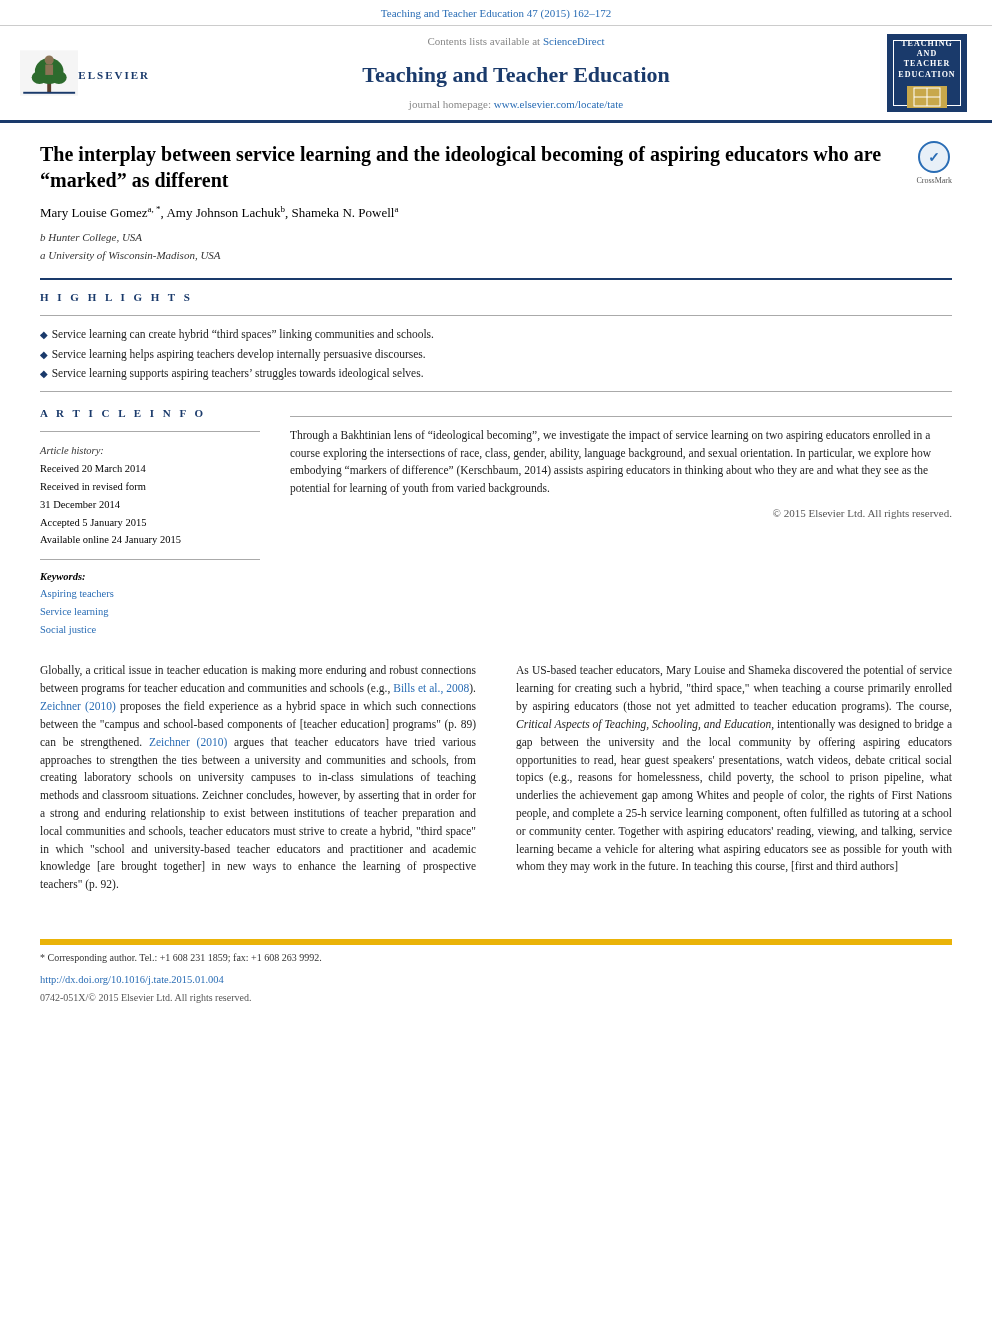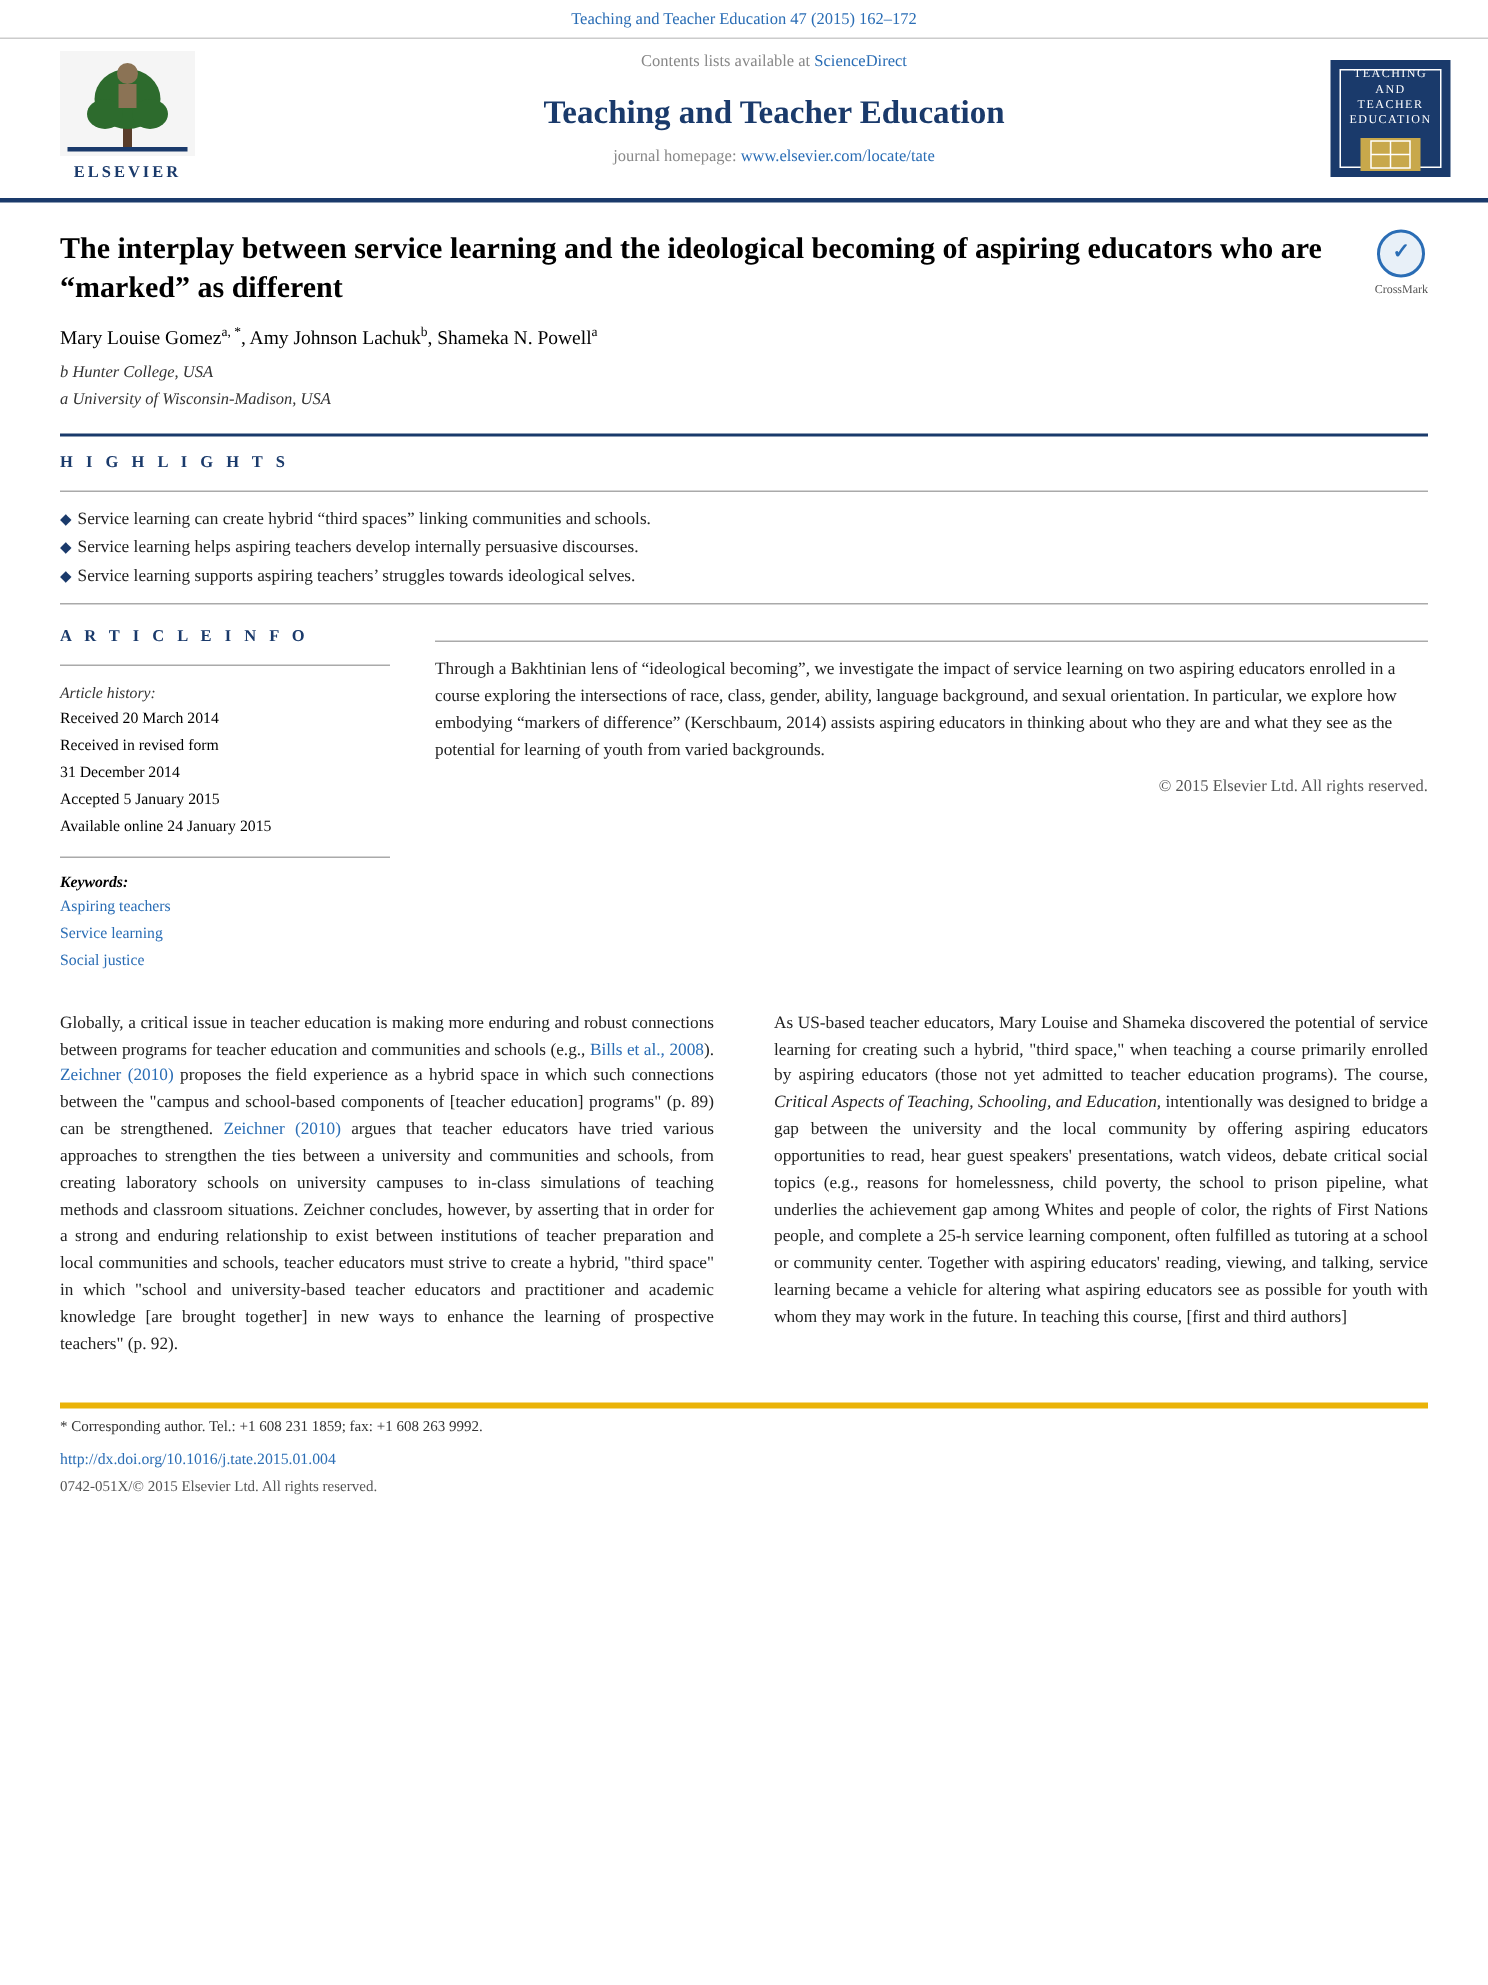--- a/index.html
+++ b/index.html
@@ -23,21 +23,21 @@
       display: flex;
       align-items: stretch;
       border-bottom: 3px solid #1a3a6b;
       padding: 8px 20px;
       gap: 10px;
     }
     .journal-logo-left {
       width: 130px;
       flex-shrink: 0;
       display: flex;
-      flex-direction: column;
+      flex-direction: row;
       align-items: center;
       justify-content: center;
     }
     .elsevier-tree {
       width: 90px;
       height: 70px;
     }
     .elsevier-label {
       font-size: 11px;
       font-weight: bold;
@@ -79,21 +79,21 @@
     .journal-badge {
       width: 80px;
       height: 78px;
       background: #1a3a6b;
       color: white;
       display: flex;
       flex-direction: column;
       align-items: center;
       justify-content: center;
       font-size: 9px;
-      font-weight: normal;
+      font-weight: bold;
       text-align: center;
       letter-spacing: 1px;
       padding: 6px;
       line-height: 1.3;
     }
     .journal-badge-inner {
       border: 1px solid #fff;
       padding: 8px 4px;
       width: 100%;
       height: 100%;
@@ -237,22 +237,22 @@
       font-size: 11.5px;
       line-height: 1.55;
       color: #222;
     }
     .body-col p {
       margin-bottom: 10px;
       text-align: justify;
     }
     .body-col a { color: #2a6db5; text-decoration: none; }
     .footnote-section {
-      border-top: 4px solid #eab308;
-      margin-top: 20px;
+      border-top: 6px solid #eab308;
+      margin-top: 35px;
       padding-top: 6px;
       font-size: 10px;
       color: #333;
     }
     .footer-links {
       margin-top: 8px;
     }
     .footer-links a { color: #2a6db5; font-size: 10.5px; text-decoration: none; }
     .footer-text { font-size: 10px; color: #555; margin-top: 3px; }
     .italic { font-style: italic; }

